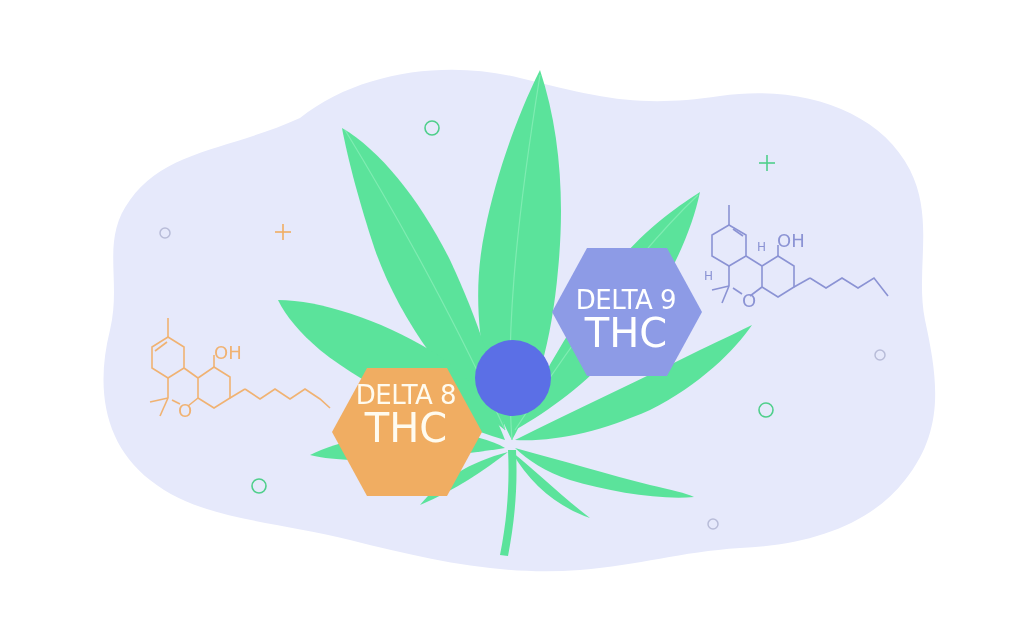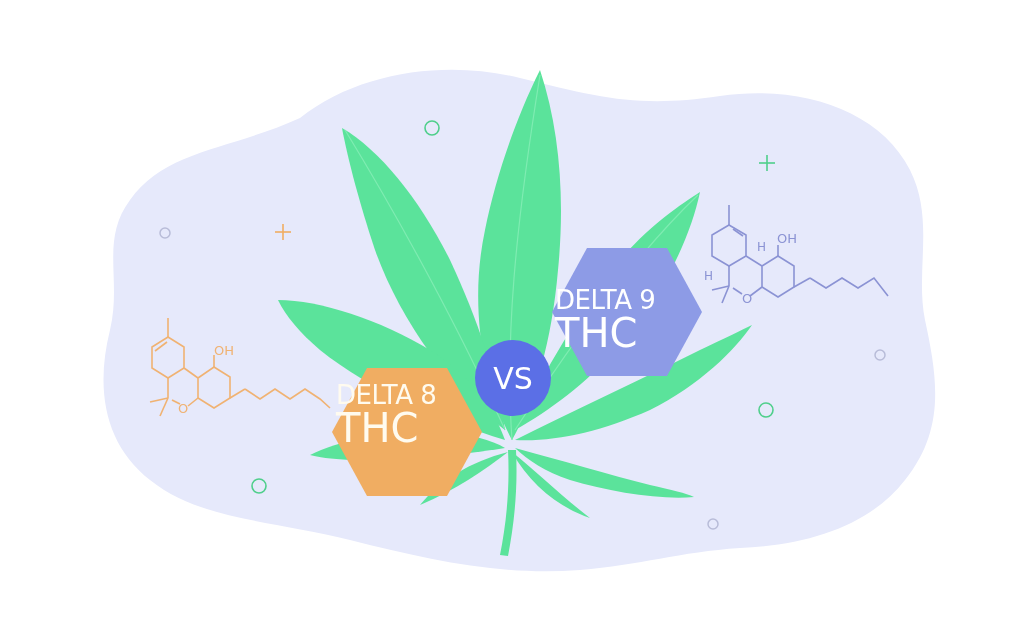--- a/index.html
+++ b/index.html
@@ -1,25 +1,25 @@
 <!DOCTYPE html>
 <html><head>
 <meta charset="utf-8">
 <style>
   html,body{margin:0;padding:0;background:#ffffff;}
   body{width:1024px;height:625px;overflow:hidden;position:relative;font-family:"DejaVu Sans","Liberation Sans",sans-serif;}
   .stage{position:absolute;left:0;top:0;width:1024px;height:625px;}
   svg{position:absolute;left:0;top:0;}
-  .label{position:absolute;color:#fffbef;line-height:1;white-space:nowrap;}
+  .label{position:absolute;text-align:center;color:#fffbef;line-height:1;white-space:nowrap;}
   .label .l1{display:block;font-size:26px;letter-spacing:-0.5px;}
   .label .l2{display:block;font-size:40px;}
   .d8{left:336px;top:382px;width:140px;}
   .d9{left:555px;top:287px;width:142px;color:#ffffff;}
   .vs{position:absolute;left:476px;top:341px;width:74px;height:74px;display:flex;align-items:center;justify-content:center;color:#ffffff;font-size:30px;}
-  .chem-txt{position:absolute;font-size:13px;line-height:1;}
+  .chem-txt{position:absolute;font-size:18px;line-height:1;}
 </style>
 </head>
 <body>
 
 <div class="stage">
 <svg width="1024" height="625" viewBox="0 0 1024 625">
 
   <path fill="#e6e9fb" d="M300,118 C360,70 450,60 520,78 C600,98 640,108 720,96 C800,84 880,110 910,170
        C935,220 915,270 925,320 C938,380 945,430 905,480 C870,525 810,545 740,548
        C680,552 640,565 580,570 C500,576 430,560 350,540 C270,520 200,520 150,480
@@ -117,14 +117,13 @@
 <span class="chem-txt" style="left:704px;top:270px;color:#8b93d4;font-size:12px;">H</span>
 
 <div class="label d8">
   <span class="l1">DELTA 8</span>
   <span class="l2">THC</span>
 </div>
 <div class="label d9">
   <span class="l1">DELTA 9</span>
   <span class="l2">THC</span>
 </div>
-<div class="vs">VS</div>
 </div>
 
 </body></html>

